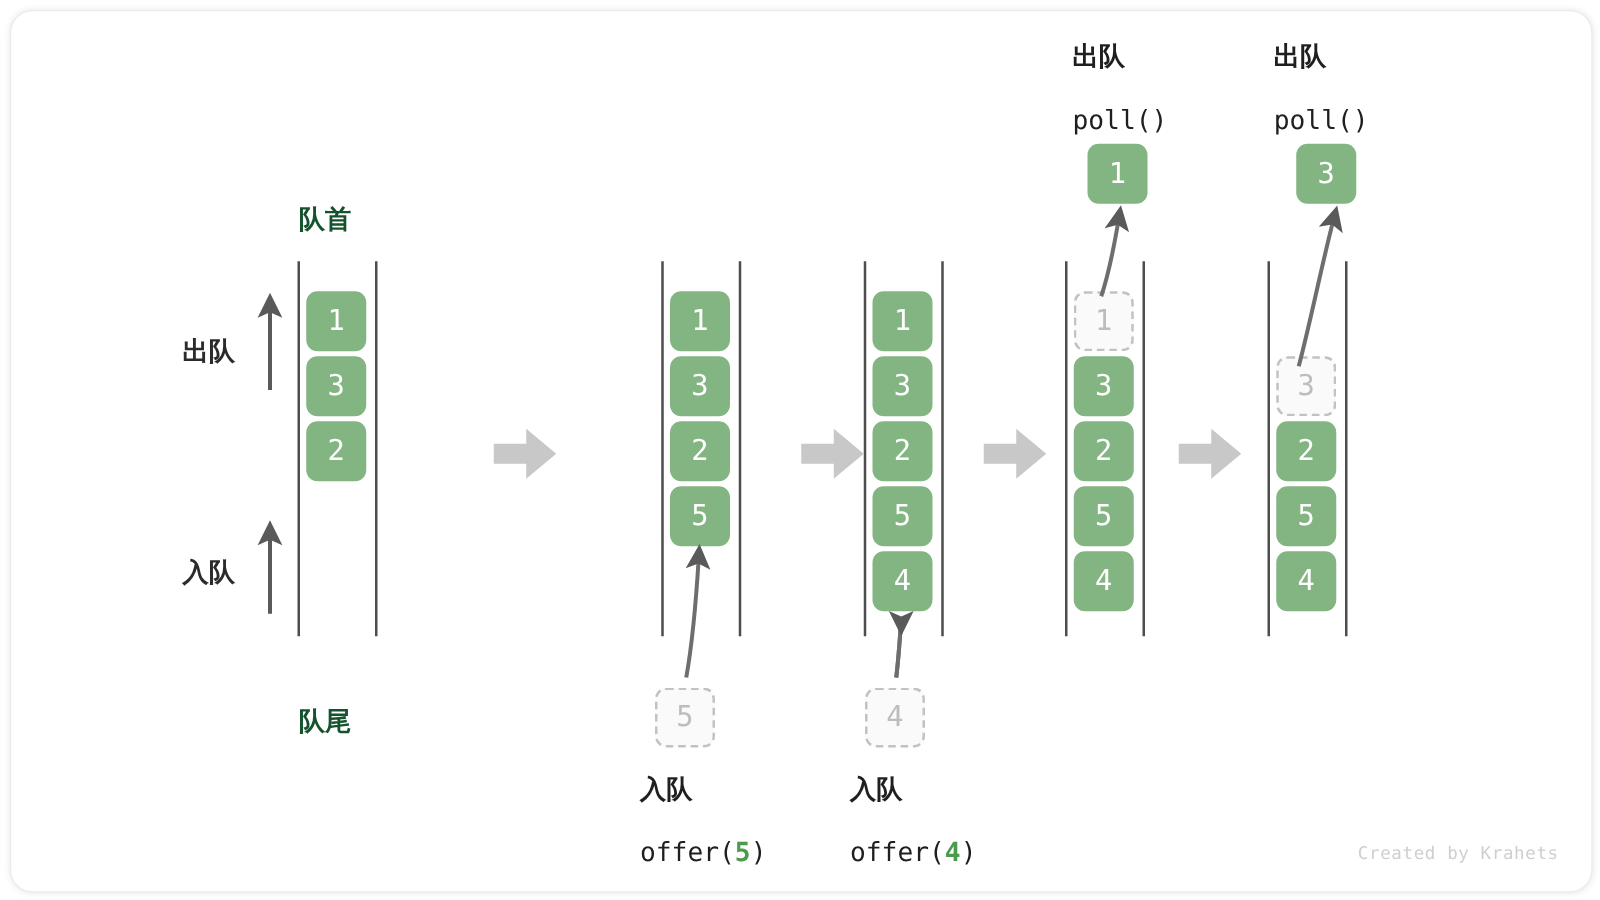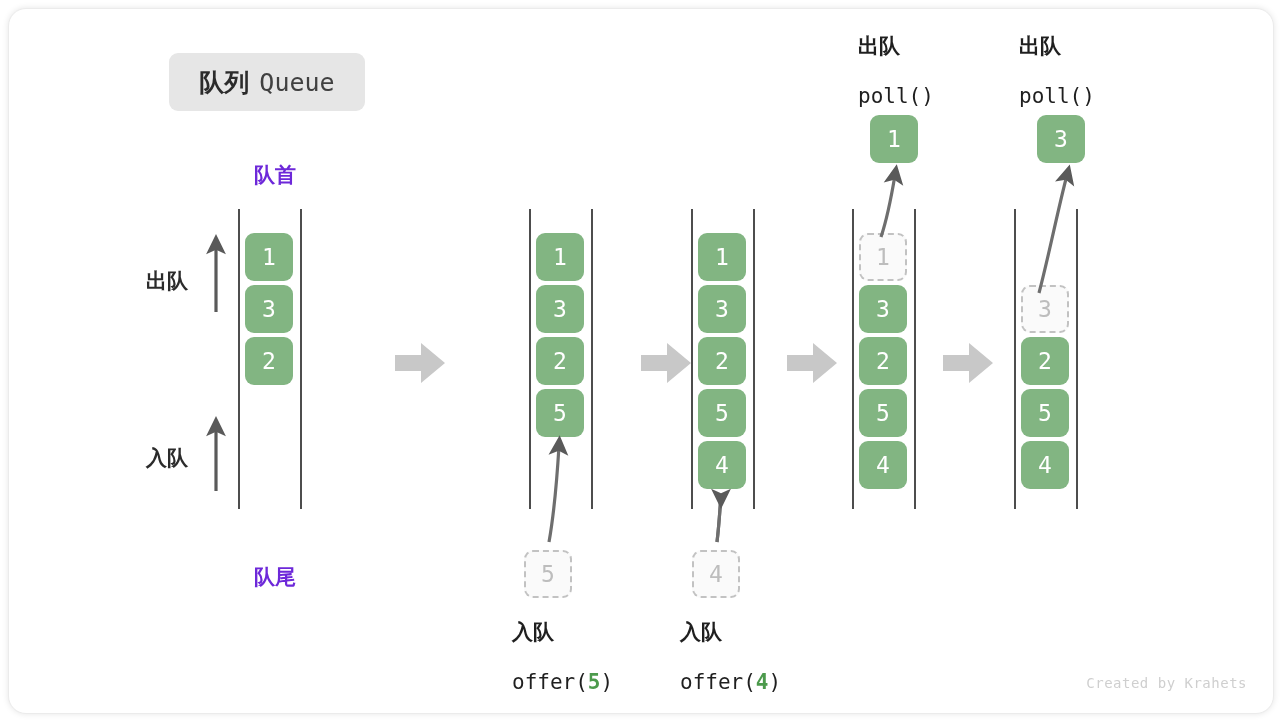--- a/index.html
+++ b/index.html
@@ -15,42 +15,38 @@
   
   .rail{position:absolute;width:2px;background:#4d4d4d;}
 
   
   .cell{position:absolute;width:48px;height:48px;border-radius:9px;display:flex;align-items:center;justify-content:center;font-family:"DejaVu Sans Mono",monospace;font-size:23px;}
   .cell.full{background:#82b582;color:#ffffff;}
   .cell.ghost{background:#fafafa;border:2px dashed #c2c2c2;color:#bdbdbd;box-sizing:border-box;}
 
   
   .sidelabel{position:absolute;font-size:21px;font-weight:bold;color:#2b2b2b;font-family:"Liberation Sans",sans-serif;white-space:nowrap;}
-  .headtail{position:absolute;font-size:21px;font-weight:bold;color:#6d28d9;font-family:Liberation Sans, sans-serif;white-space:nowrap;text-align:center;}
+  .headtail{position:absolute;font-size:21px;font-weight:bold;color:#14532d;font-family:Liberation Sans, sans-serif;white-space:nowrap;text-align:left;}
 
   
   .opcap{position:absolute;white-space:nowrap;text-align:left;line-height:1.45;}
   .opcap .cn{display:block;font-size:21px;font-weight:bold;color:#1f1f1f;font-family:"Liberation Sans",sans-serif;}
   .opcap .fn{display:block;font-size:21px;color:#1f1f1f;font-family:"DejaVu Sans Mono",monospace;margin-top:20px;}
   .opcap .arg{color:#4c9a4c;font-weight:bold;}
 
   
   #watermark{position:absolute;right:26px;bottom:22px;font-size:14px;color:#cfcfcf;font-family:"DejaVu Sans Mono",monospace;letter-spacing:.5px;}
 
   svg.overlay{position:absolute;left:0;top:0;width:1264px;height:704px;pointer-events:none;}
 </style>
 </head>
 <body>
 
 <div id="canvas">
 
-  <div class="abs" id="title-badge">
-    <span class="cn">队列</span>
-    <span class="en">Queue</span>
-  </div>
 
   <div class="headtail" style="left:230px;top:152px;width:72px;">队首</div>
   <div class="headtail" style="left:230px;top:554px;width:72px;">队尾</div>
 
   <div class="sidelabel" style="left:137px;top:258px;">出队</div>
   <div class="sidelabel" style="left:137px;top:435px;">入队</div>
 
   <div class="rail" style="left:229px;top:200px;height:300px;"></div>
   <div class="rail" style="left:291px;top:200px;height:300px;"></div>
   <div class="cell full" style="left:236px;top:224px;">1</div>

